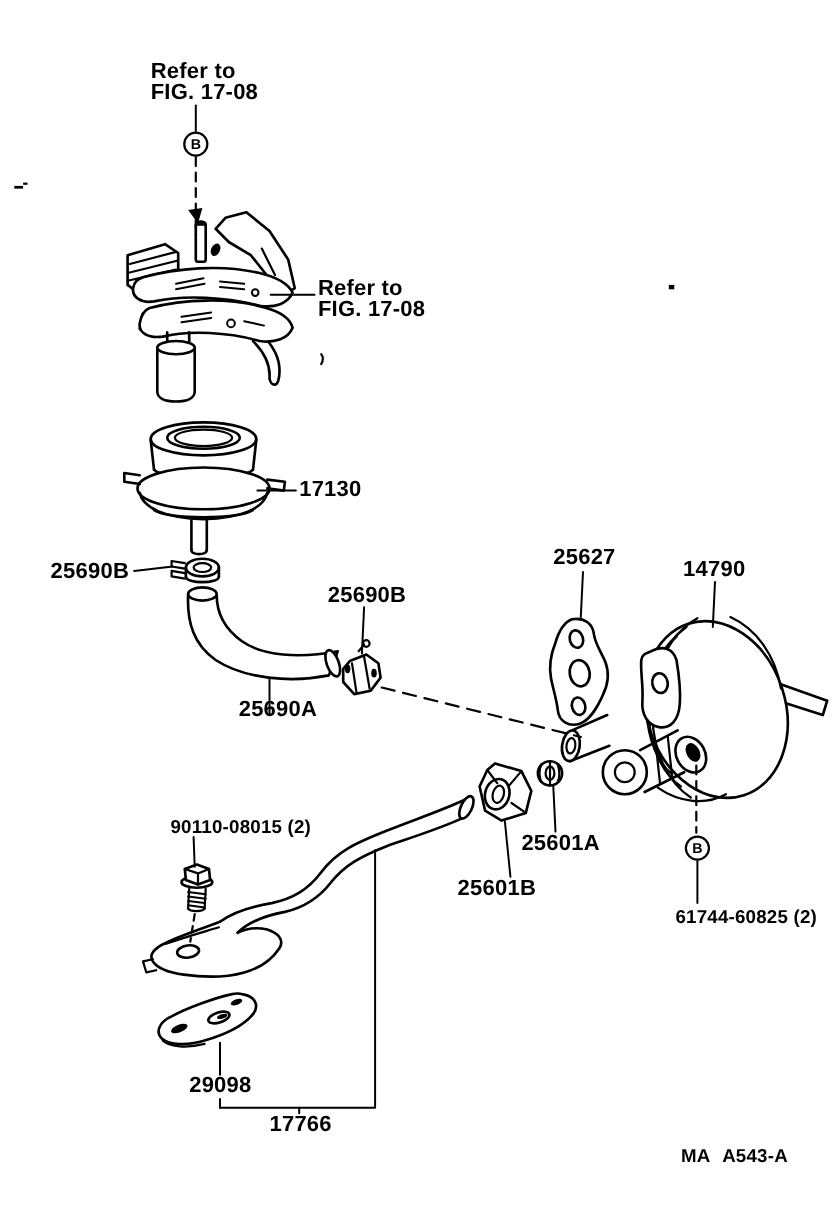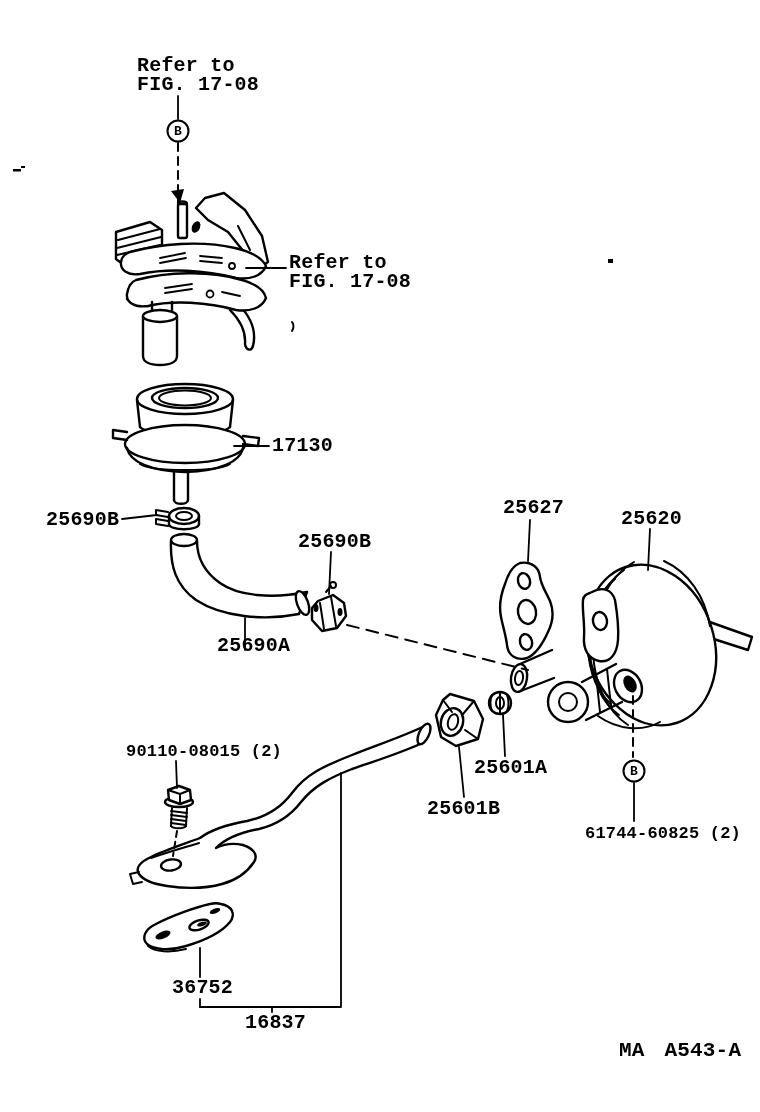--- a/index.html
+++ b/index.html
@@ -1,26 +1,26 @@
 <!DOCTYPE html>
 <html><head>
 <meta charset="utf-8">
 <style>
   html,body{margin:0;padding:0;background:#fff;}
   .stage{
     position:relative;width:760px;height:1112px;background:#ffffff;overflow:hidden;
-    font-family:Liberation Mono, monospace;color:#000;
+    font-family:Liberation Sans, sans-serif;color:#000;
   }
   .stage svg{position:absolute;left:0;top:0;}
   .lbl{
     position:absolute;font-weight:bold;font-size:20px;line-height:19px;
     letter-spacing:0.2px;white-space:nowrap;color:#000;
   }
-  .lbl.small{font-size:17px;}
-  .lbl.plate{font-size:21px;word-spacing:7px;}
+  .lbl.small{font-size:17px;margin-left:29px;}
+  .lbl.plate{font-size:17px;word-spacing:7px;}
   .bsym{
     position:absolute;width:19px;height:19px;border:2.6px solid #000;border-radius:50%;
     display:flex;align-items:center;justify-content:center;
     font-weight:bold;font-size:13px;line-height:1;transform:translate(-50%,-50%);
     background:#fff;
   }
 </style>
 </head>
 <body>
 
@@ -202,22 +202,22 @@
   </div>
 
   <div class="bsym" style="left:178px;top:131px">B</div>
   <div class="bsym" style="left:634px;top:771px">B</div>
 
   <div class="lbl" style="left:272px;top:436px">17130</div>
   <div class="lbl" style="left:46px;top:510px">25690B</div>
   <div class="lbl" style="left:298px;top:532px">25690B</div>
   <div class="lbl" style="left:217px;top:636px">25690A</div>
   <div class="lbl" style="left:503px;top:498px">25627</div>
-  <div class="lbl" style="left:621px;top:509px">25620</div>
+  <div class="lbl" style="left:621px;top:509px">14790</div>
   <div class="lbl small" style="left:126px;top:742px">90110-08015 (2)</div>
   <div class="lbl" style="left:474px;top:758px">25601A</div>
-  <div class="lbl" style="left:427px;top:799px">25601B</div>
+  <div class="lbl" style="left:416px;top:799px">25601B</div>
   <div class="lbl small" style="left:585px;top:824px">61744-60825 (2)</div>
-  <div class="lbl" style="left:172px;top:978px">36752</div>
-  <div class="lbl" style="left:245px;top:1013px">16837</div>
+  <div class="lbl" style="left:172px;top:978px">29098</div>
+  <div class="lbl" style="left:245px;top:1013px">17766</div>
   <div class="lbl plate" style="left:619px;top:1041px">MA A543-A</div>
 
 </div>
 
 </body></html>

